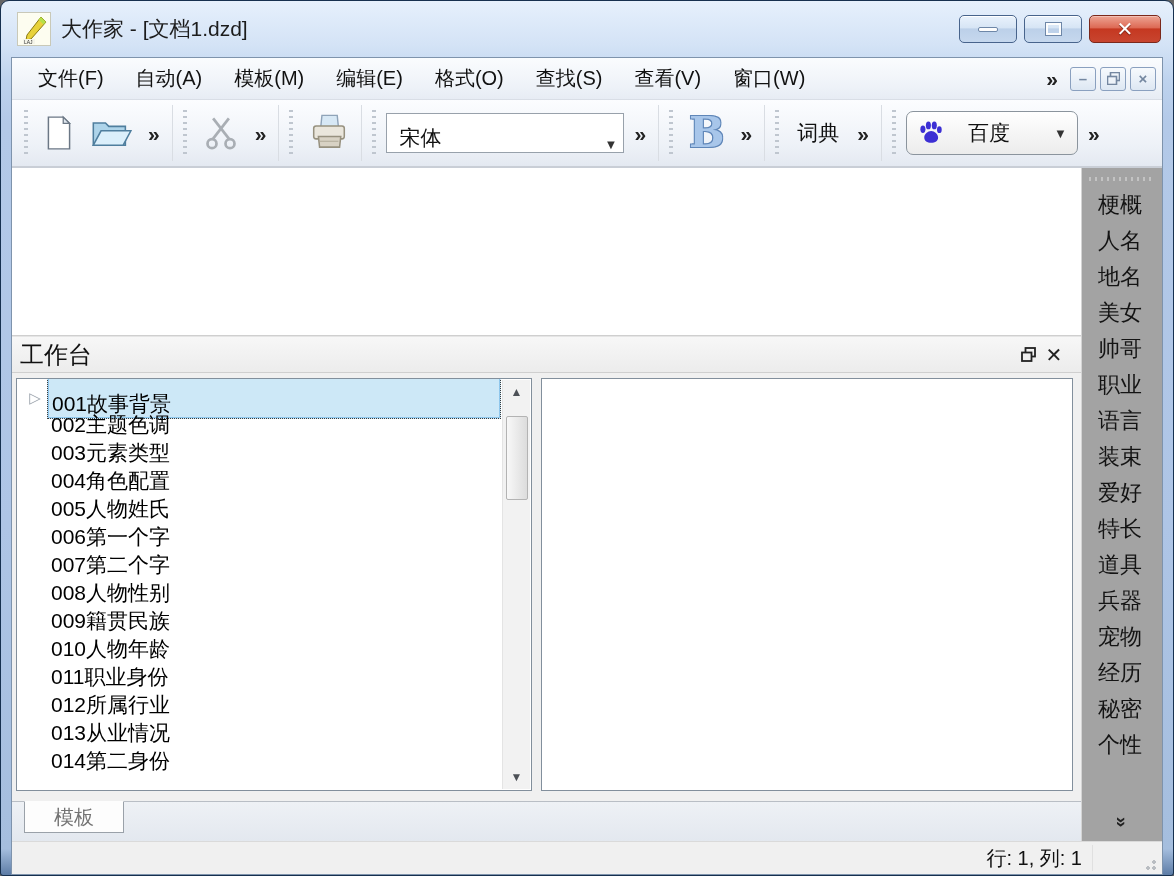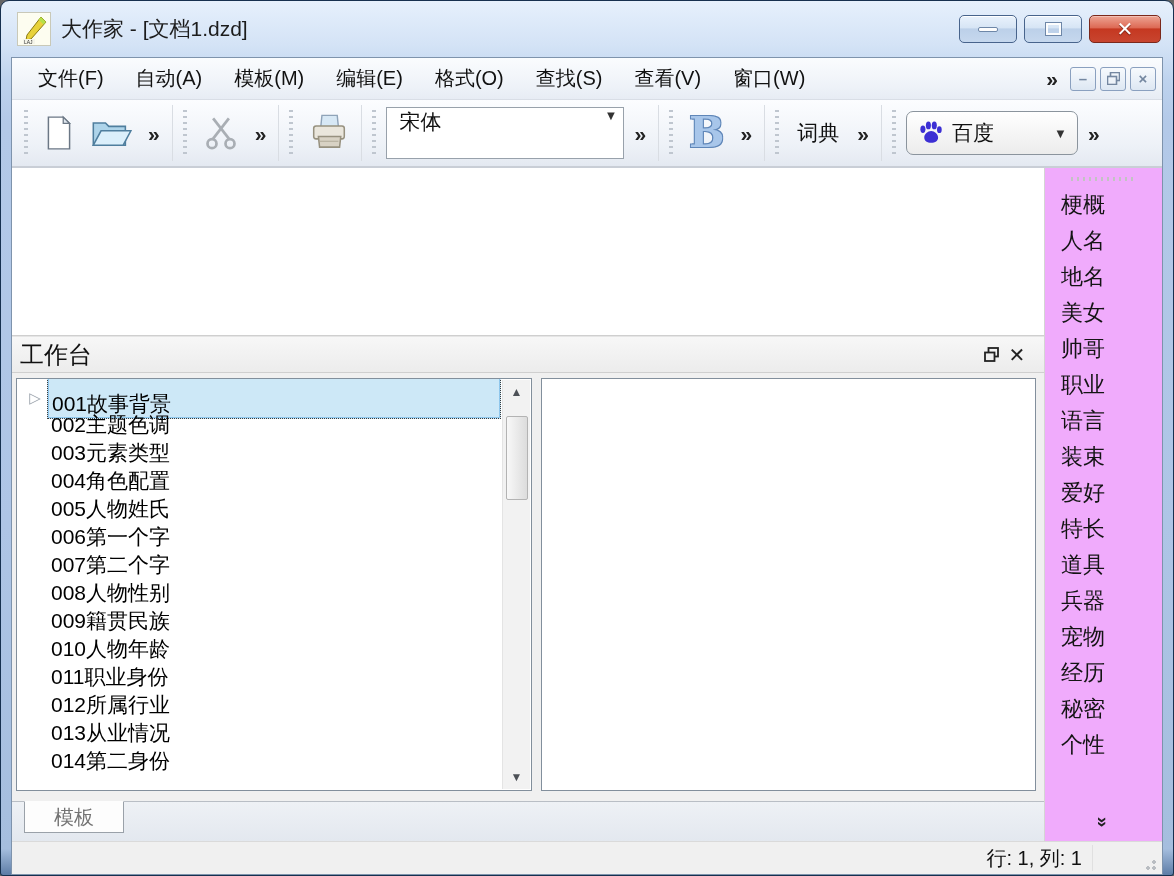--- a/index.html
+++ b/index.html
@@ -44,28 +44,28 @@
     background:linear-gradient(180deg,#f7fafd,#dde7f3); display:flex; align-items:center; justify-content:center;
     color:#7487a0; font-size:15px; font-weight:bold; }
 
   
   .toolbar{ height:68px; background:linear-gradient(180deg,#fcfdff,#edf1f7 70%,#e4e9f1);
     border-bottom:2px solid #c9ced6; display:flex; align-items:center; padding:0 8px; gap:4px; flex:0 0 auto; }
   .tgrip{ width:4px; height:46px; margin:0 6px 0 4px; flex:0 0 auto;
     background:repeating-linear-gradient(180deg,#bfc6cf 0 2px,transparent 2px 6px); }
   .tsep{ width:1px; height:56px; background:#d9dde3; margin:0 2px; flex:0 0 auto; }
   .tool-btn{ display:flex; align-items:center; justify-content:center; padding:2px 6px; }
-  .font-select{ width:238px; height:52px; background:#fff; border:1px solid #98a1ab;
-    display:flex; align-items:flex-start; padding:0 6px 0 12px; font-size:21px; color:#111; }
+  .font-select{ width:238px; height:40px; background:#fff; border:1px solid #98a1ab;
+    display:flex; align-items:flex-end; padding:0 6px 0 12px; font-size:21px; color:#111; }
   .font-select .arrow, .dd-arrow{ margin-left:auto; font-size:13px; color:#333; }
   .bold-glyph{ font-family:"DejaVu Serif","Liberation Serif",serif; font-size:42px; font-weight:bold; color:#a8c6ea;
     text-shadow:-1px -1px 0 #5f86b8,1px -1px 0 #5f86b8,-1px 1px 0 #5f86b8,1px 1px 0 #5f86b8; line-height:1; }
   .text-btn{ font-size:21px; color:#111; padding:6px 8px; white-space:nowrap; }
   .baidu-select{ height:44px; min-width:172px; border:1px solid #8b949d; border-radius:7px;
-    background:linear-gradient(180deg,#ffffff,#ececec); display:flex; align-items:center; gap:8px; padding:0 10px; }
+    background:linear-gradient(180deg,#ffffff,#ececec); display:flex; align-items:center; gap:24px; padding:0 10px; }
   .baidu-select .label{ font-size:21px; color:#111; }
 
   
   .content-row{ flex:1 1 auto; display:flex; min-height:0; }
   .left-col{ flex:1 1 auto; display:flex; flex-direction:column; min-width:0; }
 
   .doc-area{ height:168px; background:#fff; border-bottom:1px solid #cfcfcf; flex:0 0 auto; }
 
   .wb-header{ height:37px; background:linear-gradient(180deg,#f7f7f7,#ececec); border-top:1px solid #e5e5e5;
     border-bottom:1px solid #cfcfcf; display:flex; align-items:center; padding:0 14px 0 8px; flex:0 0 auto; }
@@ -88,21 +88,21 @@
   .tree-row.selected .row-bg{ flex:1 1 auto; background:#cde8f7; border:1px dotted #3b3b3b; height:44px;
     display:flex; align-items:flex-end; box-shadow:inset 0 0 0 1px #8ec6ec; }
   .preview-panel{ flex:1 1 auto; background:#fff; border:1px solid #828f9c; }
 
   .tab-row{ height:40px; flex:0 0 auto; display:flex; align-items:flex-start; padding-left:12px;
     background:linear-gradient(180deg,#eef1f5,#e3e8ef); border-top:1px solid #b9bec5; }
   .tab{ width:100px; height:32px; background:#fdfdfd; border:1px solid #9aa1a9; border-top:1px solid #fdfdfd;
     margin-top:-1px; display:flex; align-items:center; justify-content:center; font-size:20px; color:#737373; }
 
   
-  .sidebar{ width:118px; flex:0 0 auto; background:#f0abfc; border-left:1px solid #d4d4d4;
+  .sidebar{ width:81px; flex:0 0 auto; background:#a3a3a3; border-left:1px solid #d4d4d4;
     display:flex; flex-direction:column; overflow:hidden; }
   .sgrip{ height:4px; width:66px; margin:9px auto 6px;
     background:repeating-linear-gradient(90deg,#c3c3c3 0 2px,transparent 2px 6px); flex:0 0 auto; }
   .side-item{ font-size:22px; color:#141414; padding:5px 0 5px 16px; line-height:26px; white-space:nowrap; }
   .side-fill{ flex:1 1 auto; }
   .side-more{ align-self:center; margin-bottom:8px; transform:rotate(90deg); font-size:19px; font-weight:bold; color:#222; }
 
   
   .statusbar{ height:33px; flex:0 0 auto; background:#f0f0f0; border-top:1px solid #dadada;
     display:flex; align-items:center; justify-content:flex-end; font-size:20px; color:#111; }

